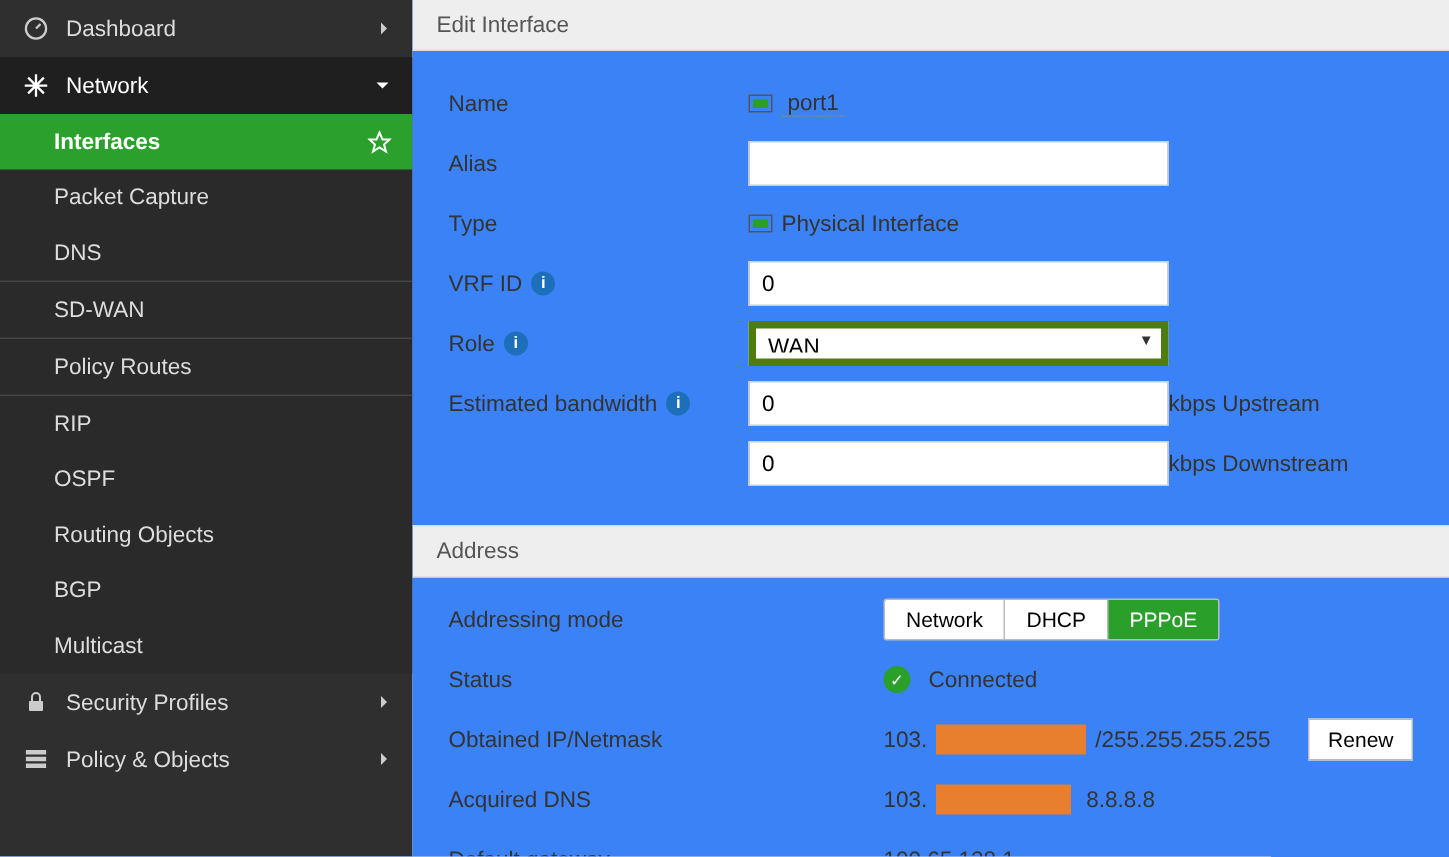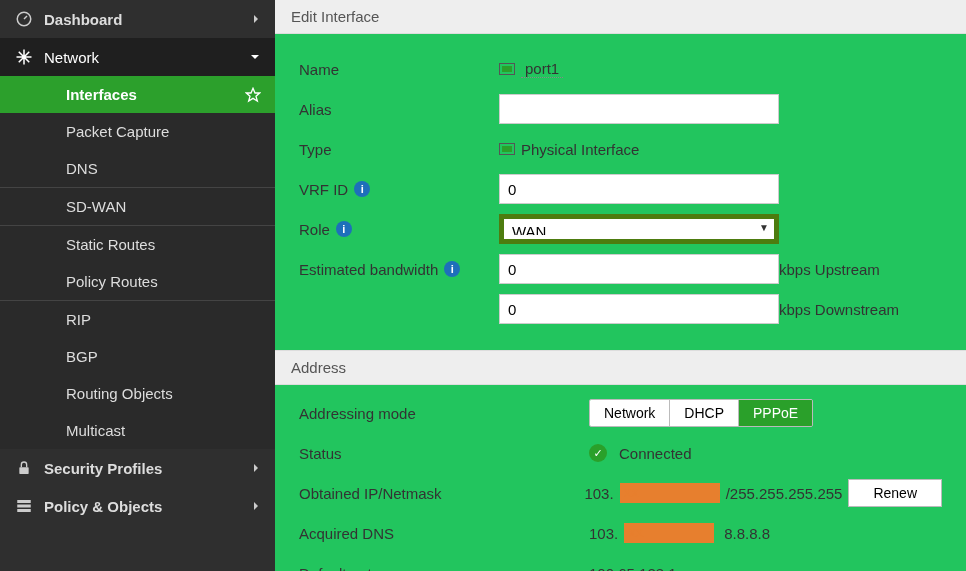--- a/index.html
+++ b/index.html
@@ -1,33 +1,33 @@
 <!DOCTYPE html>
 <html><head>
 <meta charset="utf-8">
 <style>
   * { box-sizing: border-box; margin: 0; padding: 0; font-family: -apple-system, BlinkMacSystemFont, "Segoe UI", Arial, sans-serif; }
   body { display: flex; width: 966px; height: 571px; overflow: hidden; font-size: 14px; color: #333; }
   
   
   .sidebar { width: 275px; background: #2f2f2f; color: #ccc; display: flex; flex-direction: column; }
   .nav-item { display: flex; align-items: center; padding: 10px 14px; cursor: pointer; font-size: 15px; color: #ddd; }
-  .nav-item.top-level { font-weight: 700; }
+  .nav-item.top-level { font-weight: 400; }
   .nav-item.section { font-weight: normal; color: #fff; }
   .nav-item.expanded { background: #1f1f1f; }
   .nav-item .icon { width: 20px; margin-right: 10px; display: inline-flex; align-items: center; justify-content: center; }
   .nav-item .chev { margin-left: auto; }
   .nav-sub { background: #2a2a2a; }
-  .nav-sub .nav-item { padding-left: 66px; font-size: 15px; gap: 14px; }
+  .nav-sub .nav-item { padding-left: 36px; font-size: 15px; gap: 14px; }
   .nav-item.active { background: #2ca02c; color: #fff; font-weight: 600; }
   .nav-item.active .chev-star { margin-left: auto; }
   .divider { height: 1px; background: #444; }
   
   
-  .main { flex: 1; background: #22c55e; display: flex; flex-direction: column; overflow: hidden; }
+  .main { flex: 1; background: #3b82f6; display: flex; flex-direction: column; overflow: hidden; }
   .page-header { background: #eee; border-bottom: 1px solid #ddd; padding: 8px 16px; font-size: 15px; color: #555; }
   .form-area { padding: 20px 24px 10px; }
   .form-row { display: flex; align-items: center; margin-bottom: 10px; min-height: 30px; }
   .form-label { width: 200px; font-size: 15px; color: #333; display: flex; align-items: center; gap: 6px; }
   .form-value { flex: 1; display: flex; align-items: center; gap: 0; font-size: 15px; }
   .form-input { width: 280px; height: 30px; border: 1px solid #ccc; padding: 4px 8px; font-size: 15px; }
   .form-input:read-only { background: #fff; }
   .form-select { width: 280px; height: 30px; border: 5px solid #4d7c0f; padding: 4px 8px; font-size: 15px; background: #fff; appearance: none; position: relative; }
   .select-wrap { position: relative; width: 280px; }
   .select-wrap::after { content: "▼"; position: absolute; right: 10px; top: 8px; font-size: 10px; pointer-events: none; }
@@ -43,21 +43,21 @@
   .addr-label { width: 290px; font-size: 15px; color: #333; }
   .addr-value { flex: 1; display: flex; align-items: center; gap: 6px; font-size: 15px; }
   
   .seg-group { display: flex; border: 1px solid #bbb; border-radius: 2px; overflow: hidden; }
   .seg-btn { padding: 5px 14px; background: #fff; border: none; border-right: 1px solid #bbb; font-size: 14px; cursor: pointer; }
   .seg-btn:last-child { border-right: none; }
   .seg-btn.active { background: #2aa02a; color: #fff; }
   
   .check-icon { width: 18px; height: 18px; background: #2aa02a; border-radius: 50%; display: inline-flex; align-items: center; justify-content: center; color: #fff; font-size: 11px; margin-right: 6px; }
   .redact { background: #e77f2e; color: #e77f2e; padding: 0 4px; display: inline-block; height: 20px; }
-  .btn { border: 1px solid #bbb; background: #fff; padding: 5px 24px; font-size: 14px; cursor: pointer; }
+  .btn { border: 1px solid #bbb; background: #fff; padding: 5px 12px; font-size: 14px; cursor: pointer; }
   
   svg { display: block; }
 </style>
 </head>
 <body>
 
 <div class="sidebar">
   <div class="nav-item top-level">
     <span class="icon">
       <svg width="18" height="18" viewBox="0 0 24 24" fill="none" stroke="#ccc" stroke-width="2">
@@ -101,34 +101,34 @@
       </div>
     <div class="nav-item">
         <span>DNS</span>
       </div>
     <div class="divider"></div>
     <div class="nav-item">
         <span>SD-WAN</span>
       </div>
     <div class="divider"></div>
     <div class="nav-item">
-        <span>Static Routes</span>
-      </div>
-    <div class="nav-item">
         <span>Policy Routes</span>
       </div>
     <div class="divider"></div>
     <div class="nav-item">
         <span>RIP</span>
       </div>
     <div class="nav-item">
+        <span>OSPF</span>
+      </div>
+    <div class="nav-item">
+        <span>Routing Objects</span>
+      </div>
+    <div class="nav-item">
         <span>BGP</span>
-      </div>
-    <div class="nav-item">
-        <span>Routing Objects</span>
       </div>
     <div class="nav-item">
         <span>Multicast</span>
       </div>
   </div>
 
   <div class="nav-item top-level">
     <span class="icon">
       <svg width="16" height="18" viewBox="0 0 24 24" fill="#ccc">
           <rect x="5" y="11" width="14" height="10" rx="1"></rect>

